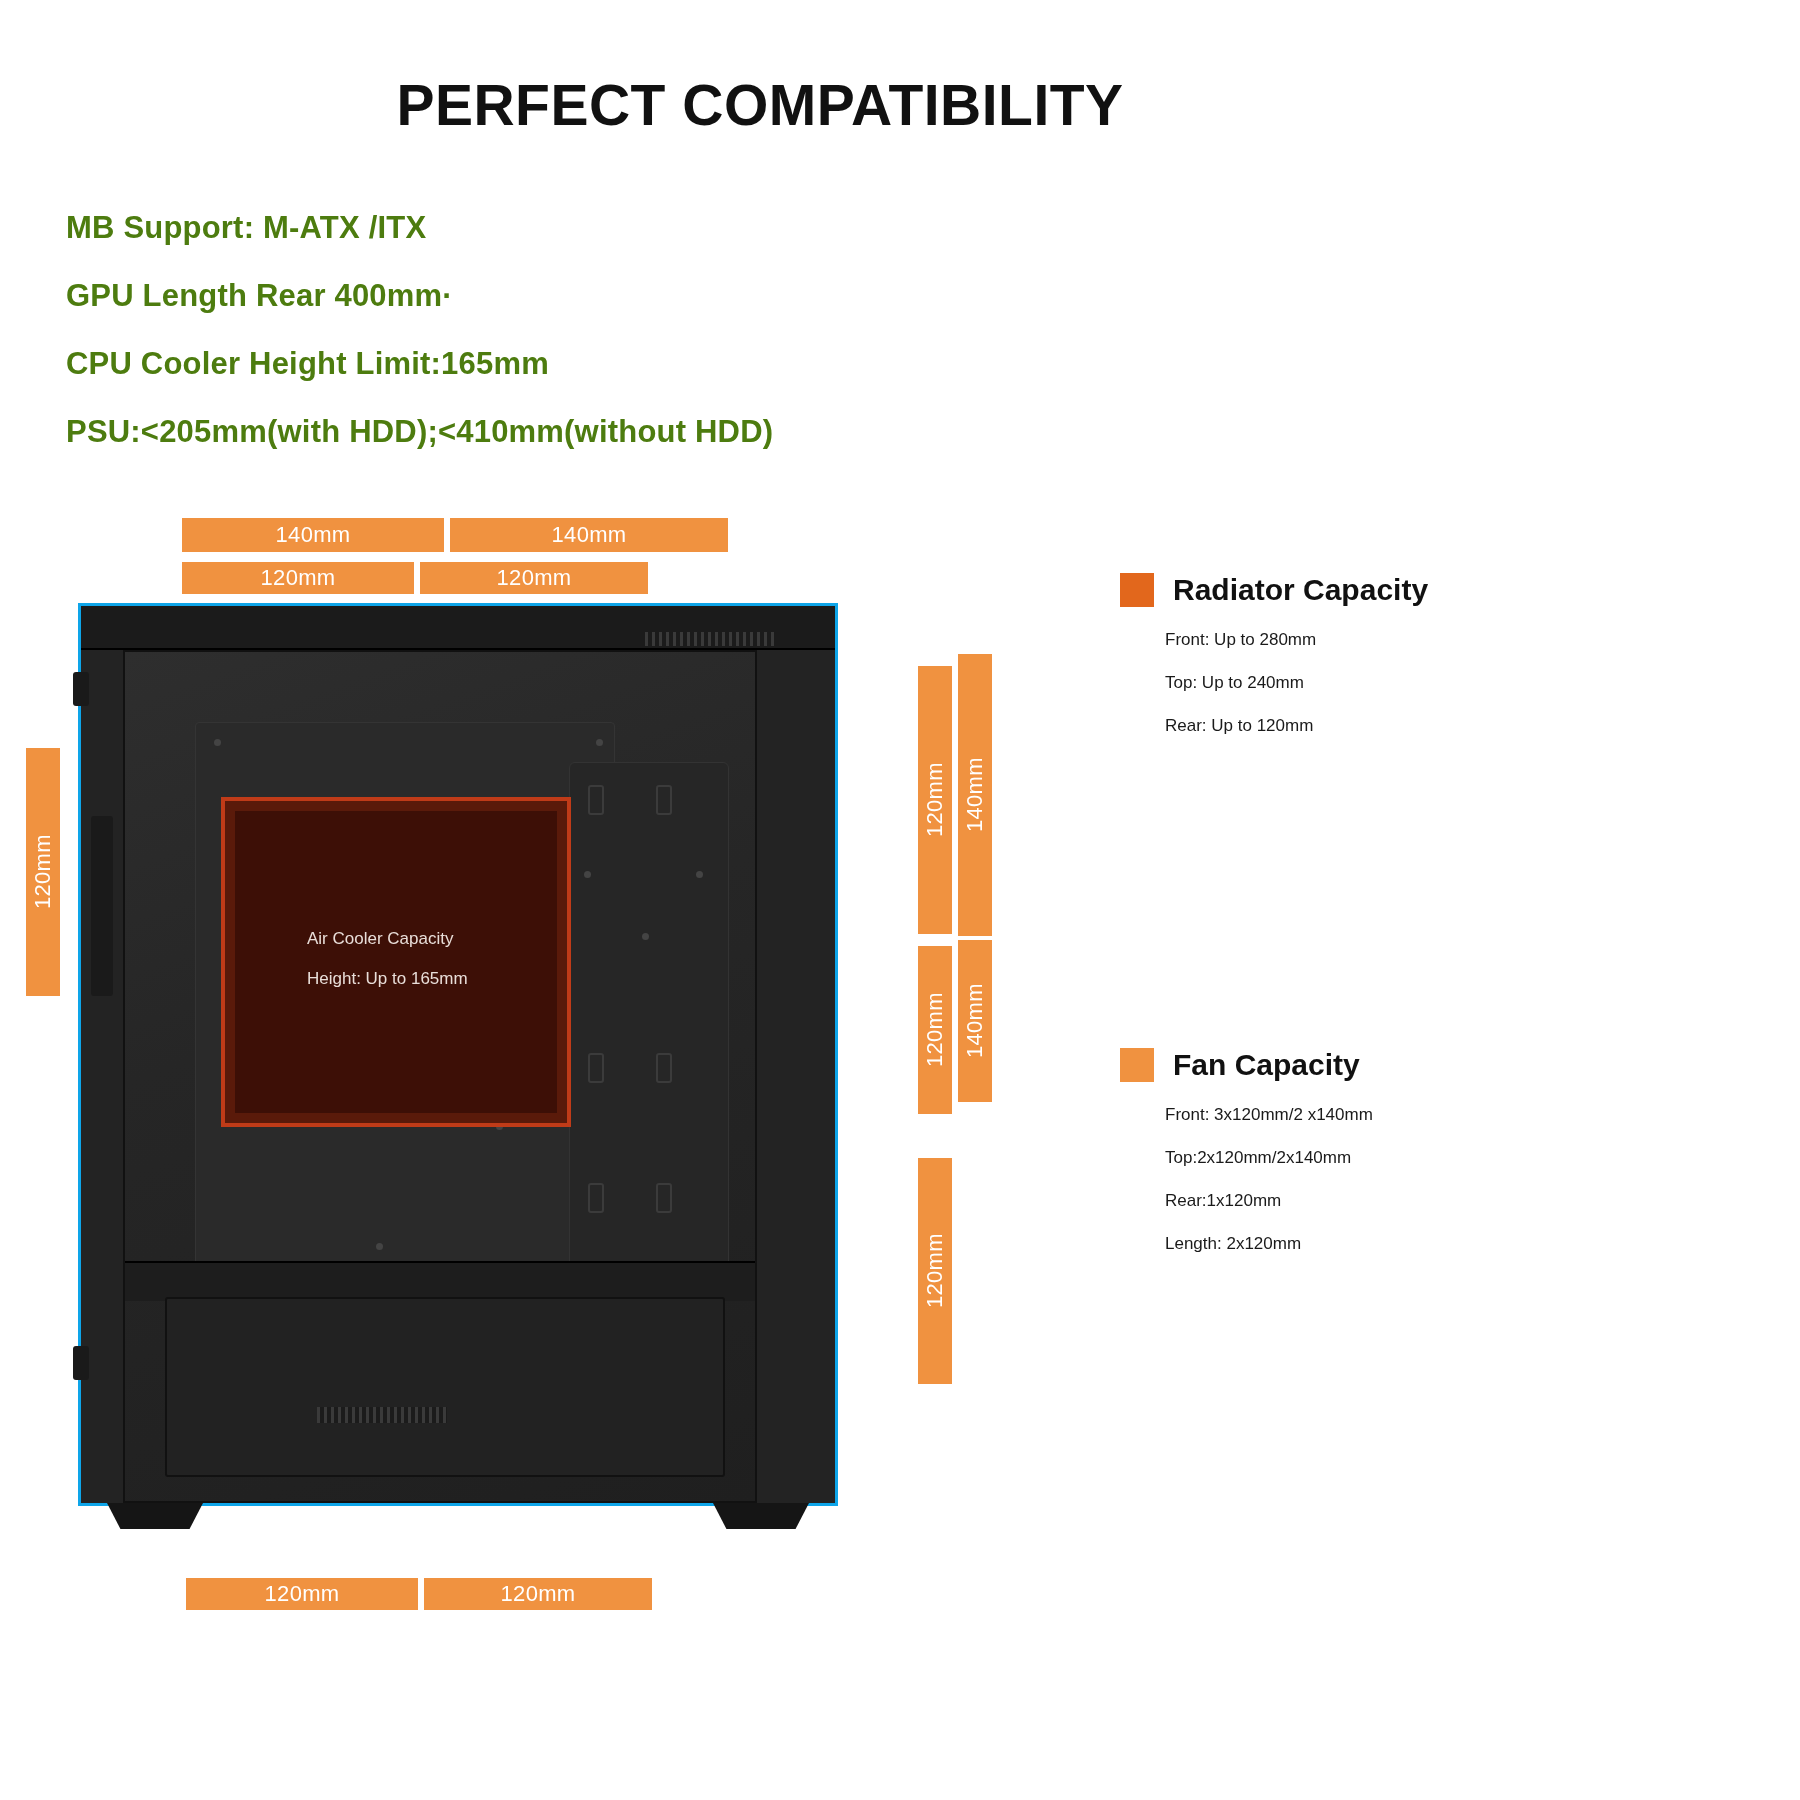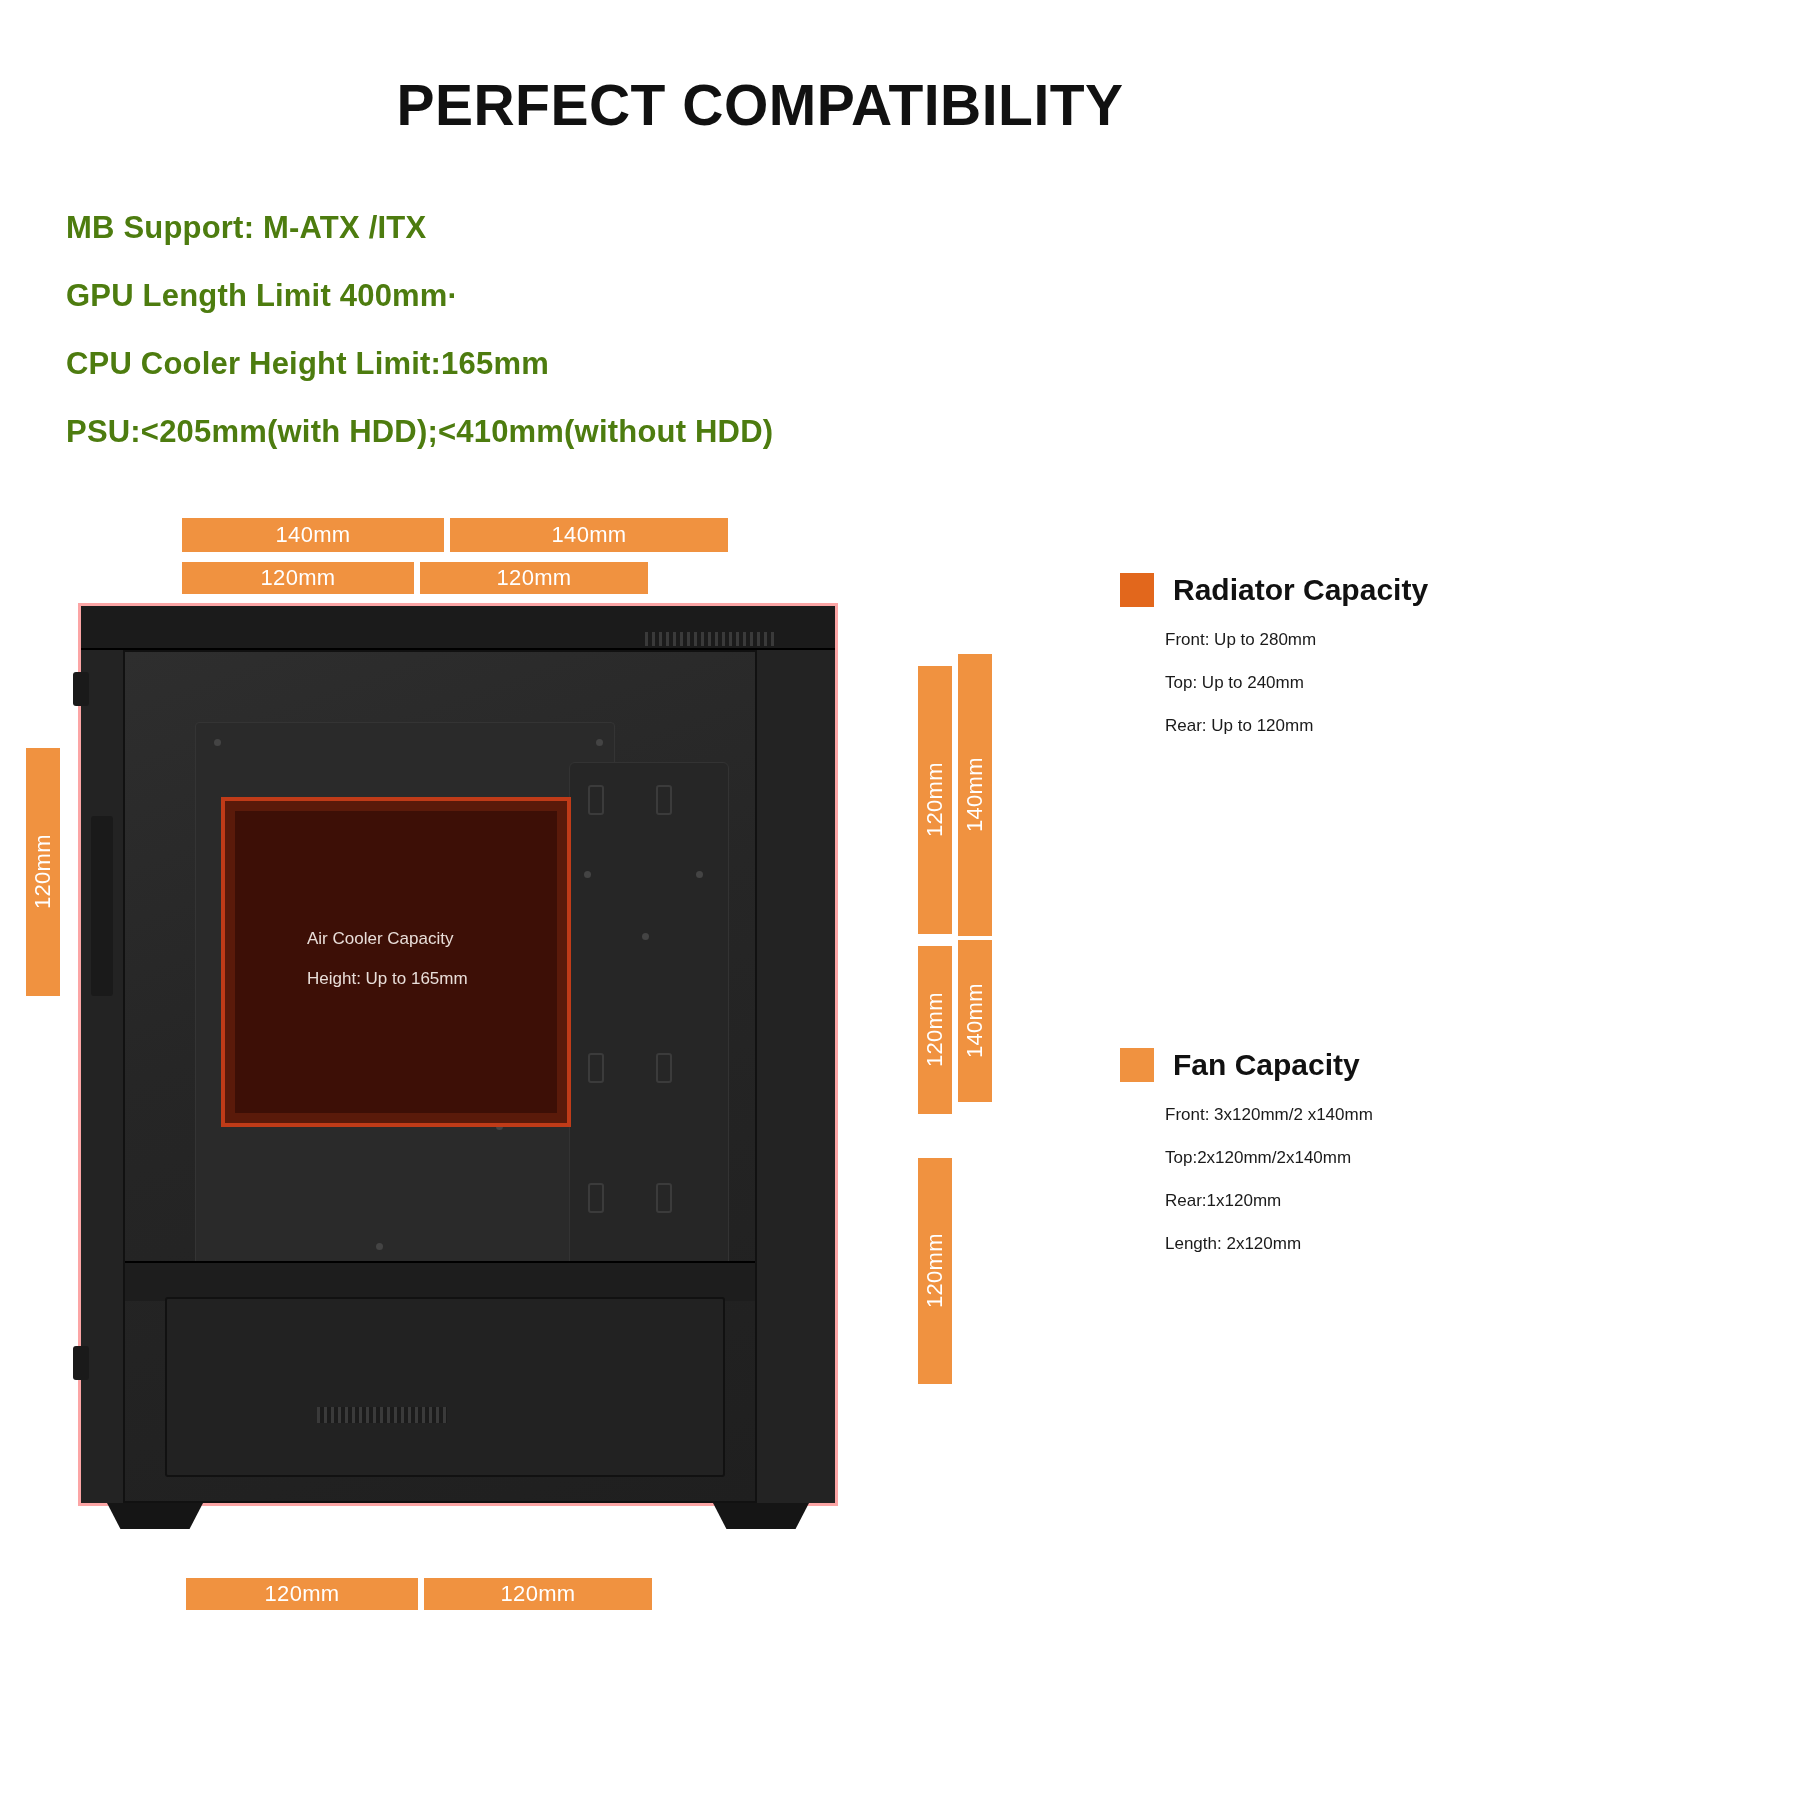--- a/index.html
+++ b/index.html
@@ -35,21 +35,21 @@
   }
   .bar.dark { background: #E2671C; }
   .bar.vert { writing-mode: vertical-rl; }
   .bar.vert.flip { transform: rotate(180deg); }
 
   
   .case-outer {
     position: absolute; left: 78px; top: 603px;
     width: 760px; height: 903px;
     background: #232323;
-    border: 3px solid #fca5a5;
+    border: 3px solid #0ea5e9;
   }
   .case-topstrip {
     position: absolute; left: 0; top: 0; width: 100%; height: 44px;
     background: #1b1b1b; border-bottom: 2px solid #000;
   }
   .case-vent {
     position: absolute; right: 60px; top: 26px; width: 130px; height: 14px;
     background: repeating-linear-gradient(90deg,#3a3a3a 0 3px,#1b1b1b 3px 7px);
   }
   .glass-panel {
@@ -121,21 +121,21 @@
     white-space: nowrap;
   }
 </style>
 </head>
 <body>
 
 <div class="page-title">PERFECT COMPATIBILITY</div>
 
 <div class="spec-list">
   <div class="spec-line">MB Support: M-ATX /ITX</div>
-  <div class="spec-line">GPU Length Limit 400mm·</div>
+  <div class="spec-line">GPU Length Rear 400mm·</div>
   <div class="spec-line">CPU Cooler Height Limit:165mm</div>
   <div class="spec-line">PSU:&lt;205mm(with HDD);&lt;410mm(without HDD)</div>
 </div>
 
 <div class="diagram">
 
   <div class="bar" style="left:182px; top:518px; width:262px; height:34px;">140mm</div>
   <div class="bar" style="left:450px; top:518px; width:278px; height:34px;">140mm</div>
 
   <div class="bar" style="left:182px; top:562px; width:232px; height:32px;">120mm</div>

